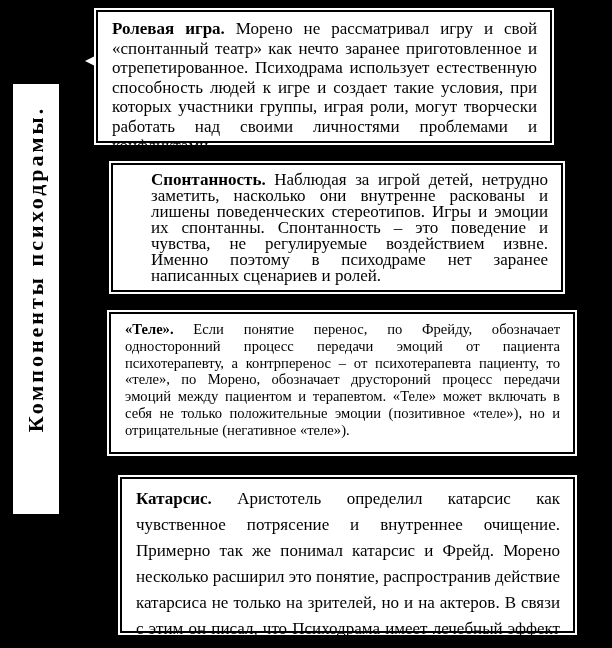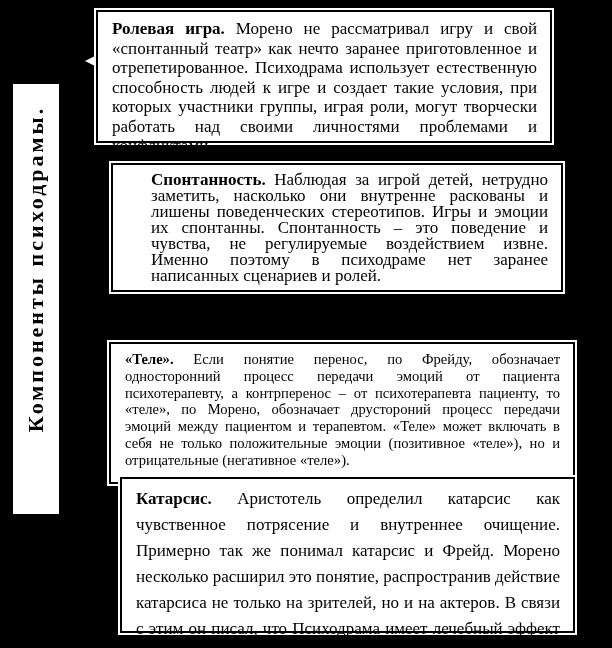--- a/index.html
+++ b/index.html
@@ -66,21 +66,21 @@
     font-size: 17px;
   }
   .box b { font-weight: bold; }
 
   .box1 { left: 96px;  top: 10px;  width: 456px; height: 133px; }
   .box1 p { line-height: 19.5px; }
 
   .box2 { left: 111px; top: 163px; width: 452px; height: 129px; }
   .box2 p { line-height: 16px; margin-left: 24px; }
 
-  .box3 { left: 109px; top: 312px; width: 466px; height: 142px; margin-top: 30px; }
+  .box3 { left: 109px; top: 312px; width: 466px; height: 142px; }
   .box3 p { line-height: 16.8px; font-size: 14.6px; }
 
   .box4 { left: 120px; top: 477px; width: 455px; height: 156px; }
   .box4 p { line-height: 26px; }
 </style>
 </head>
 <body>
 
 <div class="canvas">
 

